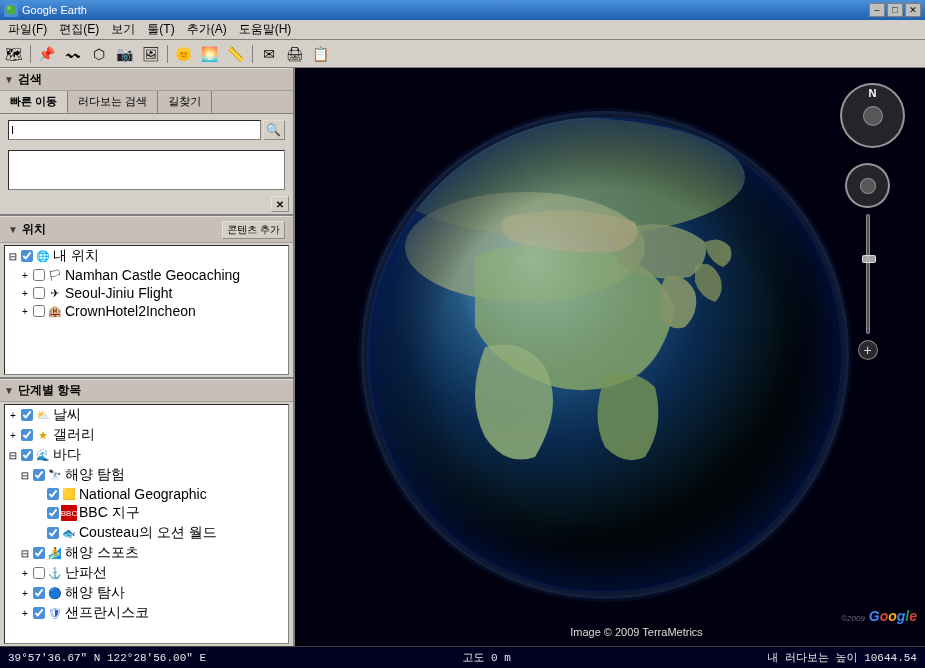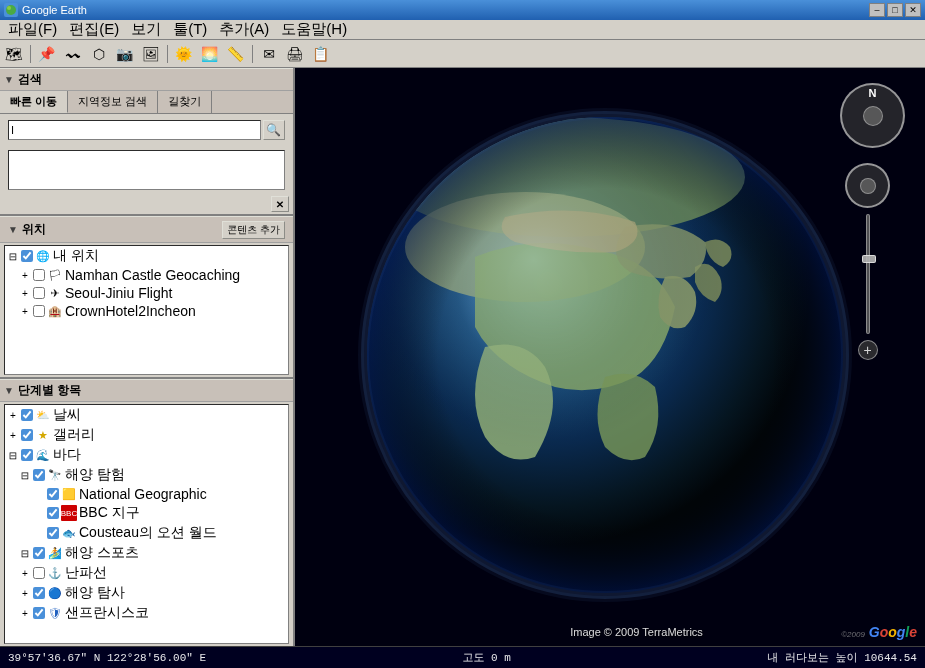--- a/index.html
+++ b/index.html
@@ -24,21 +24,21 @@
 
     
     .menu-bar {
       background: #d4d0c8;
       height: 20px;
       display: flex;
       align-items: center;
       padding: 0 2px;
       border-bottom: 1px solid #808080;
     }
-    .menu-item { padding: 2px 6px; font-size: 15px; cursor: pointer; }
+    .menu-item { padding: 2px 6px; font-size: 12px; cursor: pointer; }
 
     
     .toolbar {
       background: #d4d0c8;
       height: 28px;
       display: flex;
       align-items: center;
       padding: 0 2px;
       border-bottom: 1px solid #808080;
       gap: 2px;
@@ -334,21 +334,21 @@
       transform: translateX(-30%);
       color: rgba(255,255,255,0.85);
       font-size: 11px;
       text-align: center;
       text-shadow: 1px 1px 2px rgba(0,0,0,0.8);
     }
 
     
     .google-logo {
       position: absolute;
-      bottom: 6px;
+      bottom: 22px;
       right: 8px;
       font-size: 14px;
       font-family: Arial, sans-serif;
       font-style: italic;
     }
     .google-logo span:nth-child(1) { color: #4285f4; }
     .google-logo span:nth-child(2) { color: #db4437; }
     .google-logo span:nth-child(3) { color: #f4b400; }
     .google-logo span:nth-child(4) { color: #4285f4; }
     .google-logo span:nth-child(5) { color: #0f9d58; }
@@ -414,21 +414,21 @@
 
   <div class="left-panel">
 
     <div class="search-section">
       <div class="section-header">
         <span class="section-triangle">▼</span>
         <span>검색</span>
       </div>
       <div class="search-tabs">
         <div class="search-tab active">빠른 이동</div>
-        <div class="search-tab">지역정보 검색</div>
+        <div class="search-tab">러다보는 검색</div>
         <div class="search-tab">길찾기</div>
       </div>
       <div class="search-input-area">
         <div class="search-row">
           <select class="search-input" style="appearance:none; -webkit-appearance:none;">
             <option>I</option>
           </select>
           <button class="search-btn">🔍</button>
         </div>
       </div>

